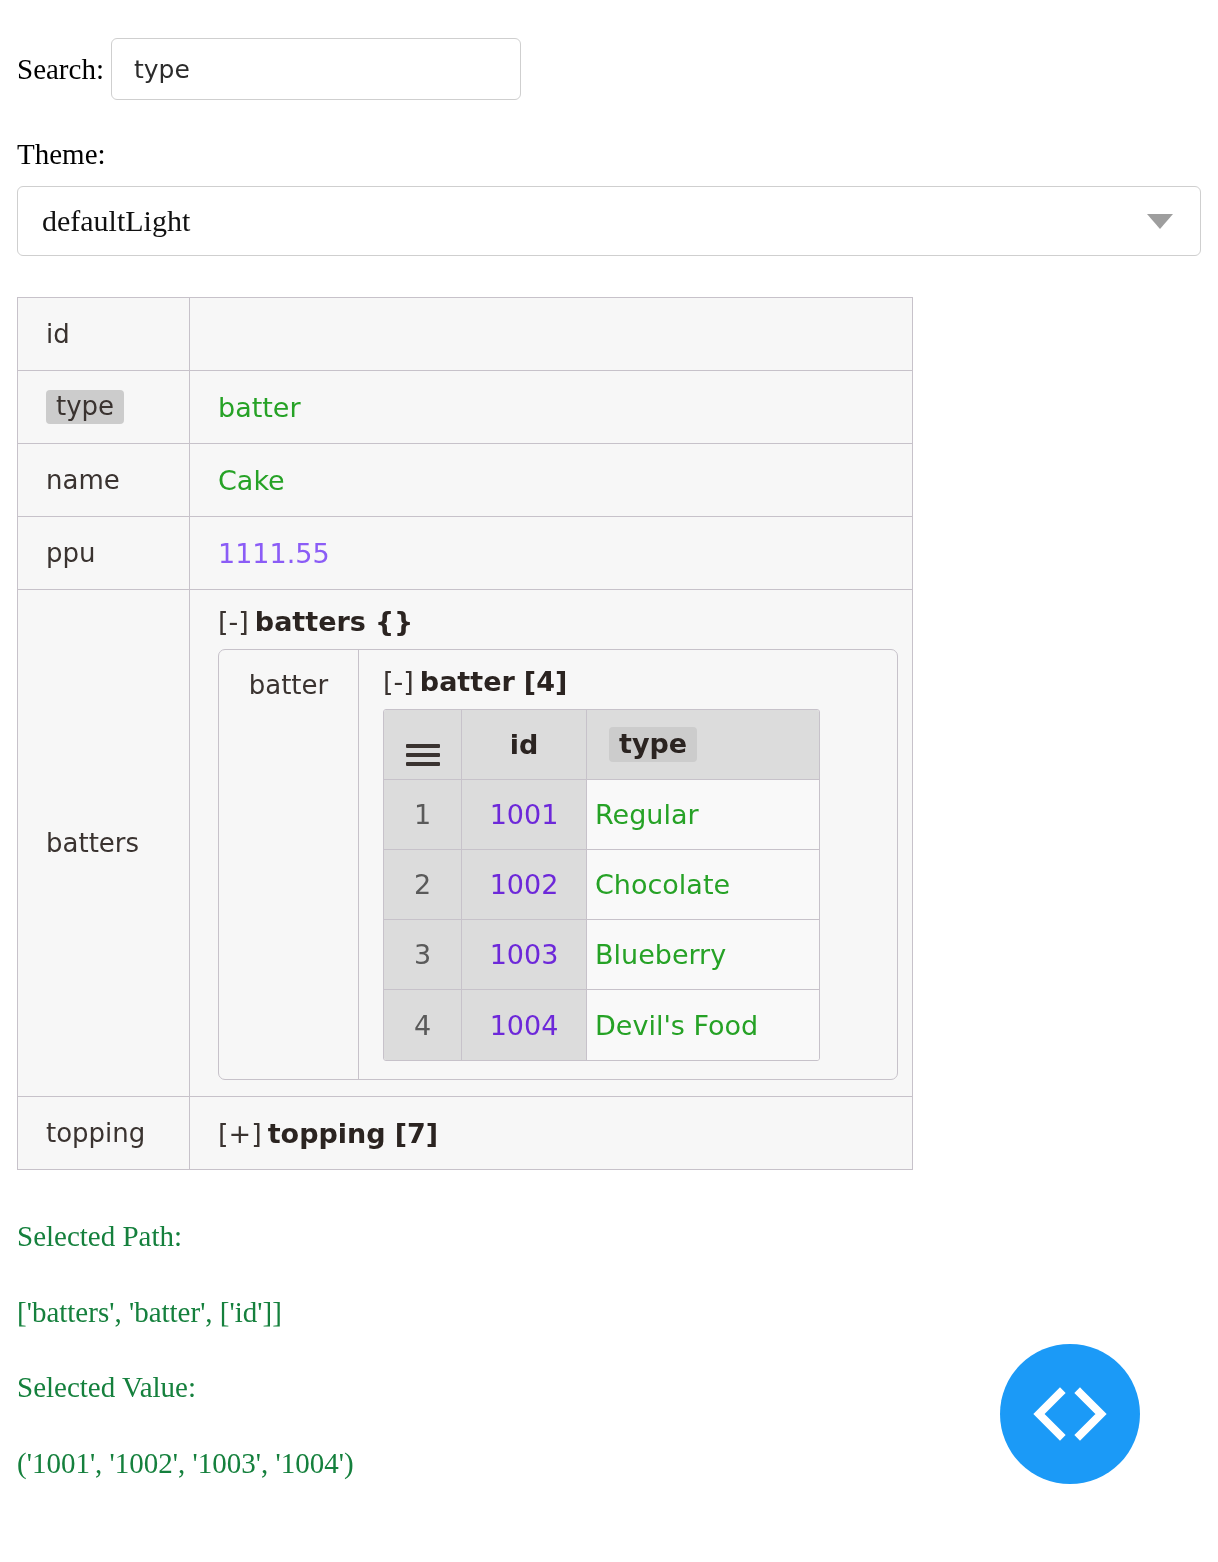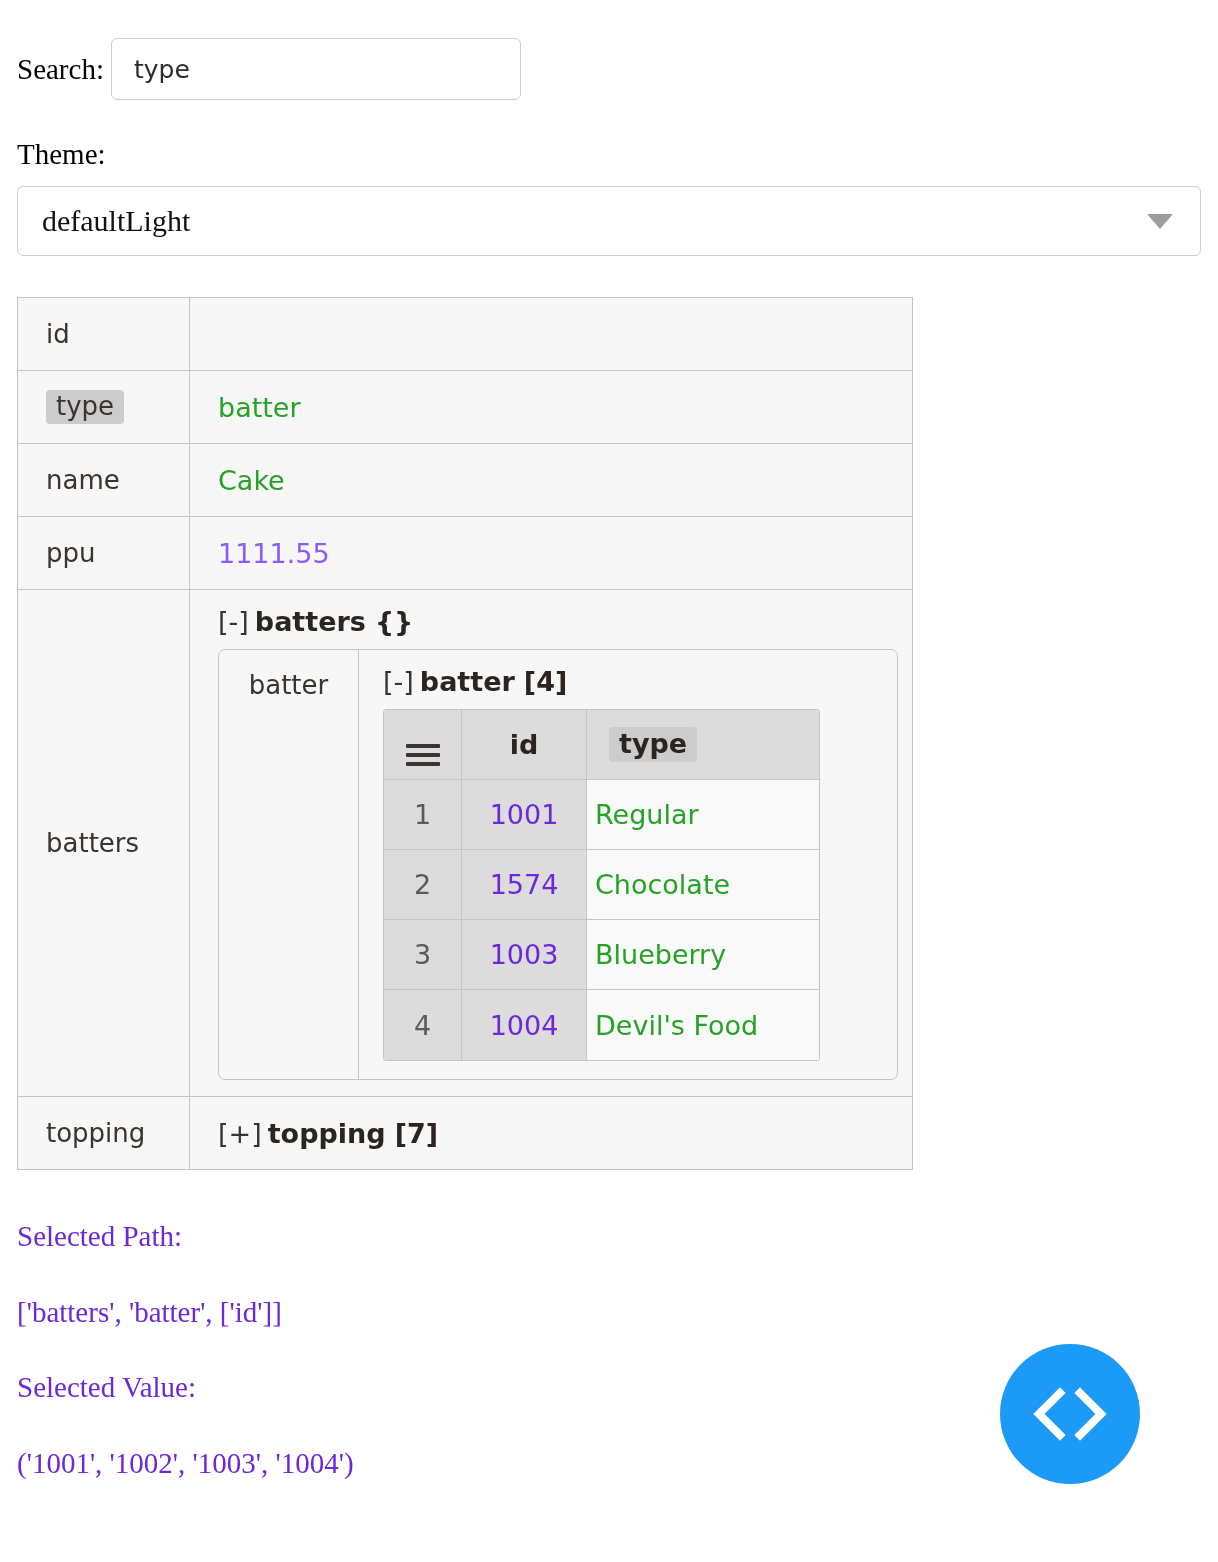--- a/index.html
+++ b/index.html
@@ -256,21 +256,21 @@
     text-align: left;
     padding-left: 8px;
   }
 
   
   .info {
     position: absolute;
     left: 17px;
     font-family: "Liberation Serif", "DejaVu Serif", serif;
     font-size: 29px;
-    color: #6d28d9;
+    color: #15803d;
     line-height: 1;
     white-space: nowrap;
   }
   #sel-path-label  { top: 1222px; }
   #sel-path-value  { top: 1298px; }
   #sel-value-label { top: 1373px; }
   #sel-value-value { top: 1449px; }
 
   
   .fab {
@@ -379,21 +379,21 @@
               </tr>
             </thead>
             <tbody>
               <tr>
                 <td class="idx-cell"><span>1</span></td>
                 <td class="id-cell"><span>1001</span></td>
                 <td class="type-cell"><span>Regular</span></td>
               </tr>
               <tr>
                 <td class="idx-cell"><span>2</span></td>
-                <td class="id-cell"><span>1574</span></td>
+                <td class="id-cell"><span>1002</span></td>
                 <td class="type-cell"><span>Chocolate</span></td>
               </tr>
               <tr>
                 <td class="idx-cell"><span>3</span></td>
                 <td class="id-cell"><span>1003</span></td>
                 <td class="type-cell"><span>Blueberry</span></td>
               </tr>
               <tr>
                 <td class="idx-cell"><span>4</span></td>
                 <td class="id-cell"><span>1004</span></td>

